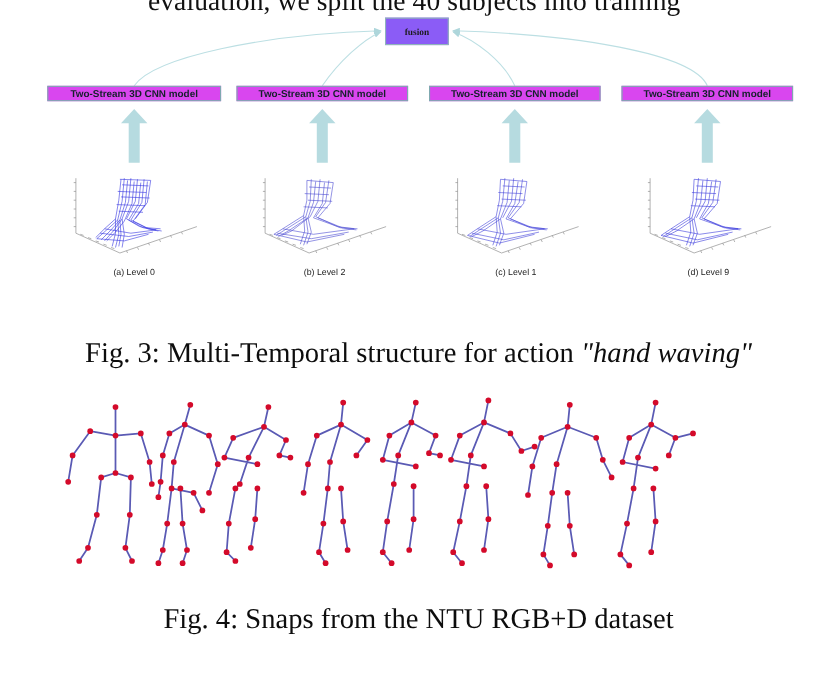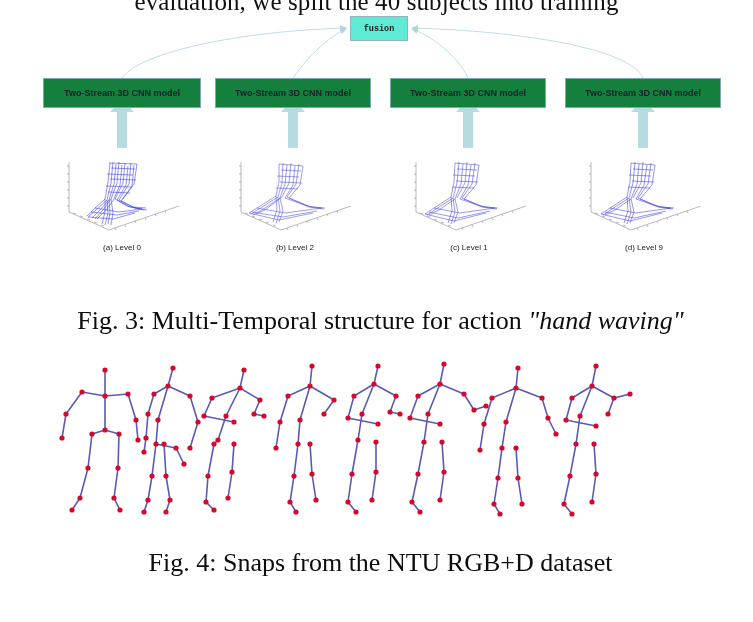--- a/index.html
+++ b/index.html
@@ -25,35 +25,35 @@
     letter-spacing:.1px;
   }
 
   
   .fig3{position:absolute;left:0;top:0;width:753px;height:300px;}
 
   .fusion-box{
     position:absolute;
     left:350px; top:16px;
     width:58px; height:25px;
-    background:#5eead4;
+    background:#8b5cf6;
     border:1px solid #8fb4ba;
     display:flex;align-items:center;justify-content:center;
-    font-family:Liberation Mono, monospace;
+    font-family:Liberation Serif, serif;
     font-size:8.5px;
     font-weight:700;
     color:#1b1b1b;
     box-sizing:border-box;
   }
 
   .cnn-box{
     position:absolute;
     top:78px;
-    height:30px;
-    background:#15803d;
+    height:14px;
+    background:#d946ef;
     border:1px solid #7fa9b0;
     display:flex;align-items:center;justify-content:center;
     font-family:"Liberation Sans", sans-serif;
     font-size:9px;
     font-weight:700;
     color:#15202b;
     box-sizing:border-box;
   }
   .cnn-0{left:43px;  width:158px;}
   .cnn-1{left:215px; width:156px;}

